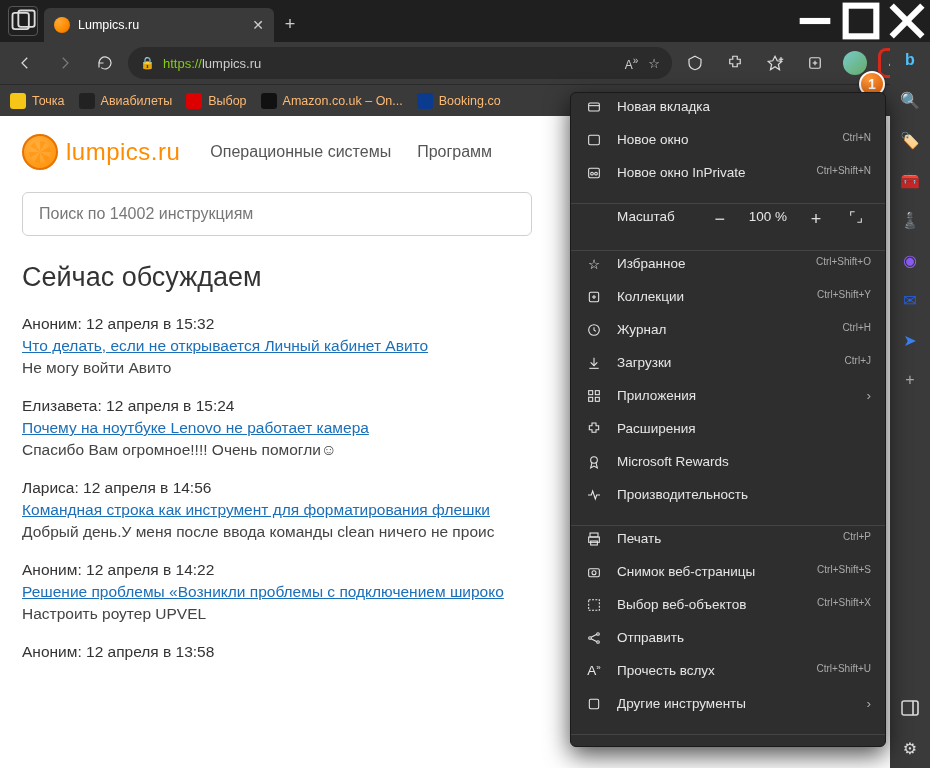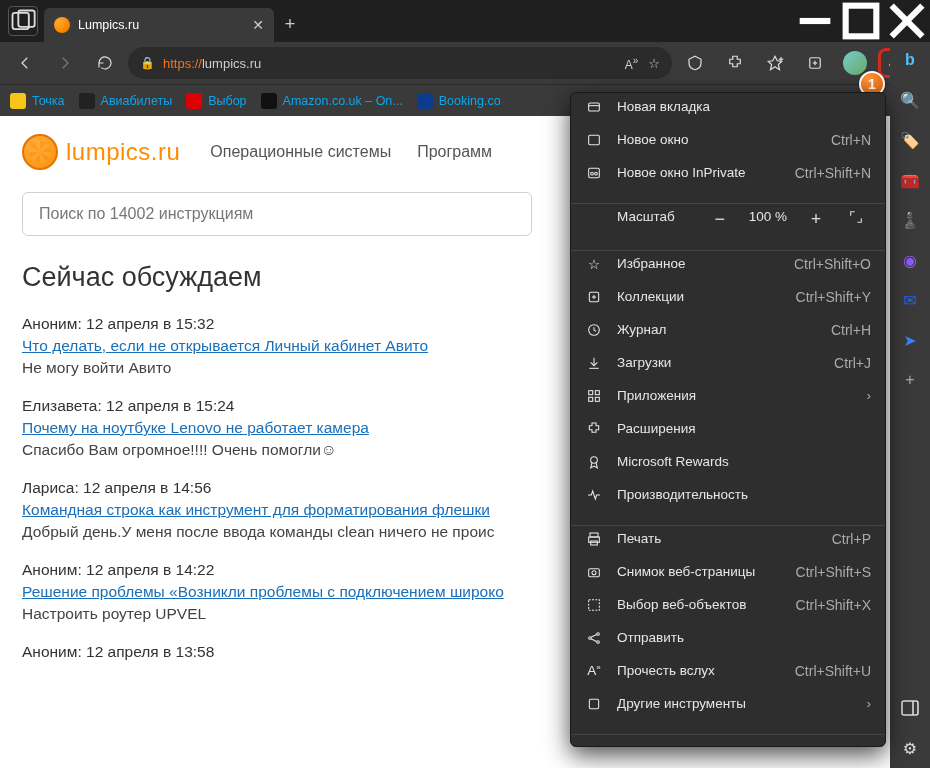--- a/index.html
+++ b/index.html
@@ -84,21 +84,21 @@
   height: 32px;
   background: #2b2b2b;
   border-radius: 16px;
   padding: 0 12px;
   color: #ccc;
   font-size: 13px;
   gap: 8px;
 }
 .addressbar .lock { font-size: 12px; }
 .addressbar .url { flex: 1; white-space: nowrap; overflow: hidden; }
-.addressbar .url .proto { color: #f97316; }
+.addressbar .url .proto { color: #84cc16; }
 .addressbar .trail { display: flex; gap: 10px; align-items: center; }
 .toolbar .profile {
   width: 24px; height: 24px; border-radius: 50%;
   background: linear-gradient(135deg,#7cc,#6a6);
 }
 .toolbar .more-highlight {
   border: 3px solid #d42a1c;
   border-radius: 8px;
   padding: 2px 6px;
   position: relative;
@@ -120,21 +120,21 @@
 
 .bkbar {
   display: flex;
   align-items: center;
   height: 32px;
   background: #3a3a3a;
   border-top: 1px solid #2a2a2a;
   padding: 0 10px;
   gap: 14px;
   font-size: 12.5px;
-  color: #0ea5e9;
+  color: #fdba74;
 }
 .bkbar .bk {
   display: flex; align-items: center; gap: 6px;
 }
 .bkbar .bk .ico {
   width: 16px; height: 16px; border-radius: 3px;
 }
 
 
 .content {
@@ -229,21 +229,21 @@
 .menu .row {
   display: flex;
   align-items: flex-start;
   height: 33px;
   padding: 0 14px;
   gap: 14px;
 }
 .menu .row .mi { width: 18px; display: flex; justify-content: center; }
 .menu .row .mi svg { width:16px; height:16px; }
 .menu .row .label { flex: 1; }
-.menu .row .shortcut { color: #aaa; font-size: 14px; }
+.menu .row .shortcut { color: #aaa; font-size: 10px; }
 .menu .row .chev { color: #aaa; }
 .menu .sep {
   height: 1px; background: #444; margin: 5px 0;
 }
 .menu .zoomrow {
   display: flex; align-items: flex-start; height: 36px; padding: 0 14px; gap: 10px;
 }
 .menu .zoomrow .zlabel { flex: 1; padding-left: 32px; }
 .menu .zoomrow .zbtn {
   width: 30px; text-align: center; font-size: 18px; color: #ddd;

